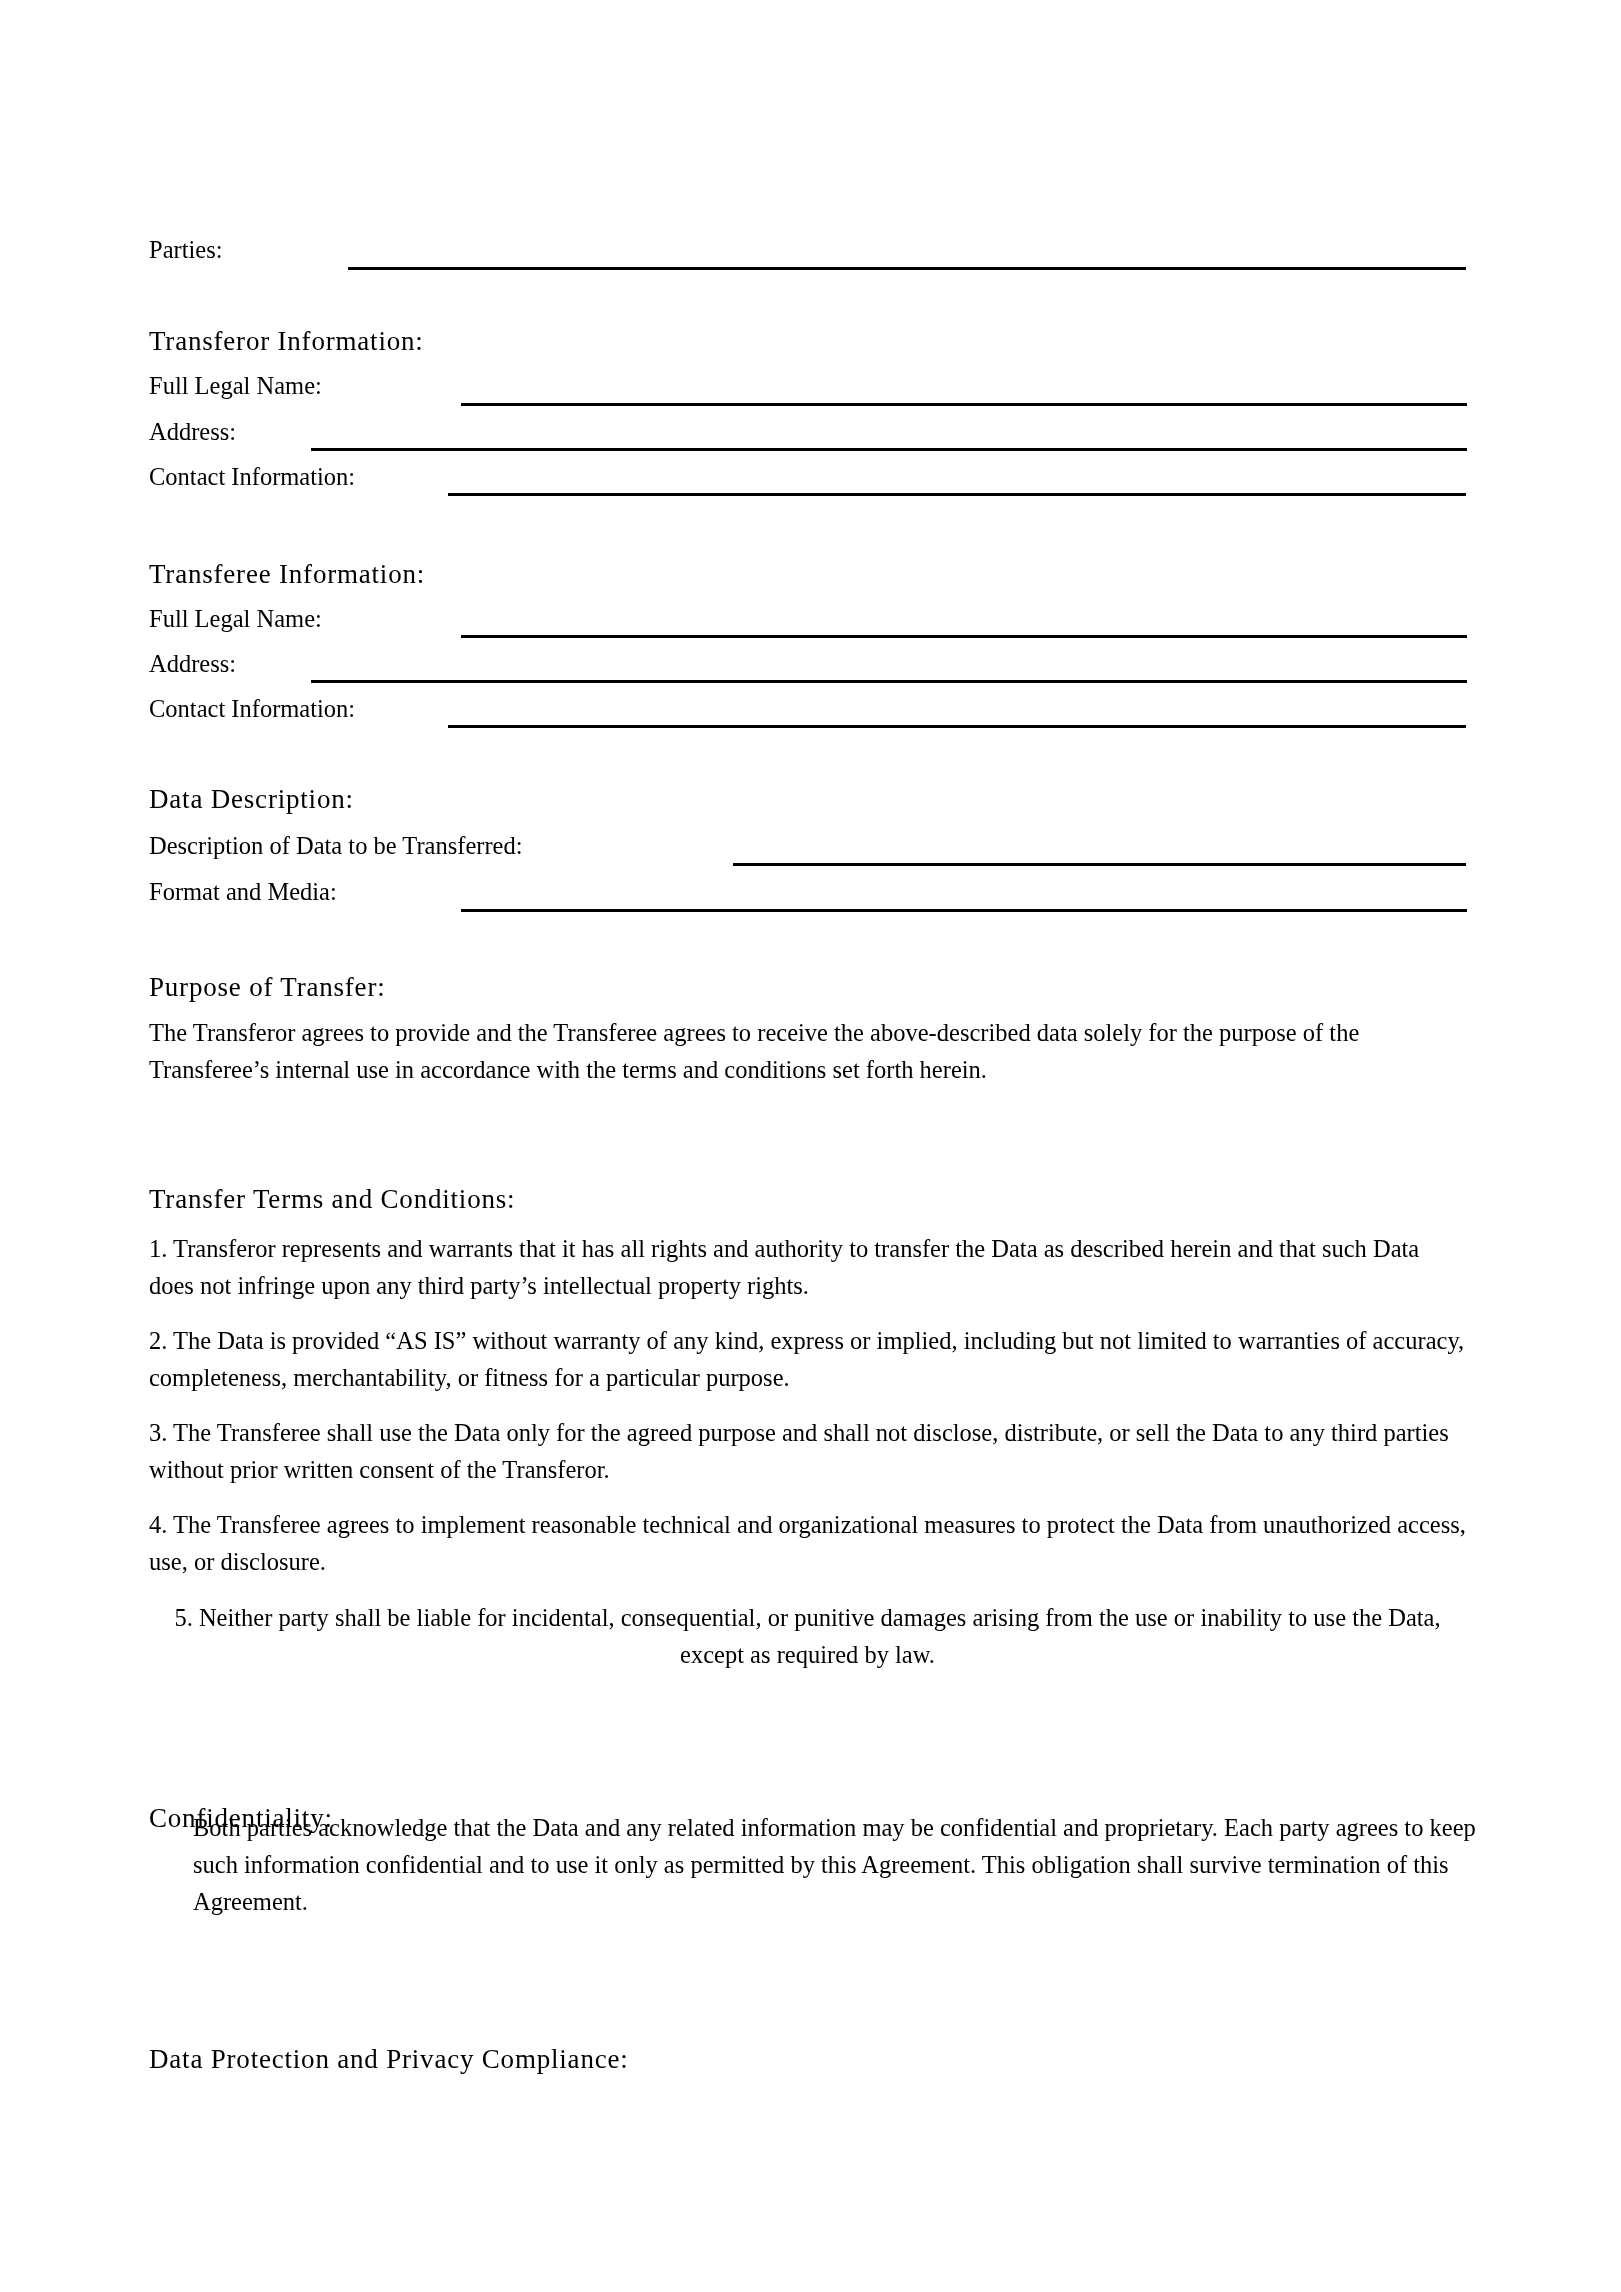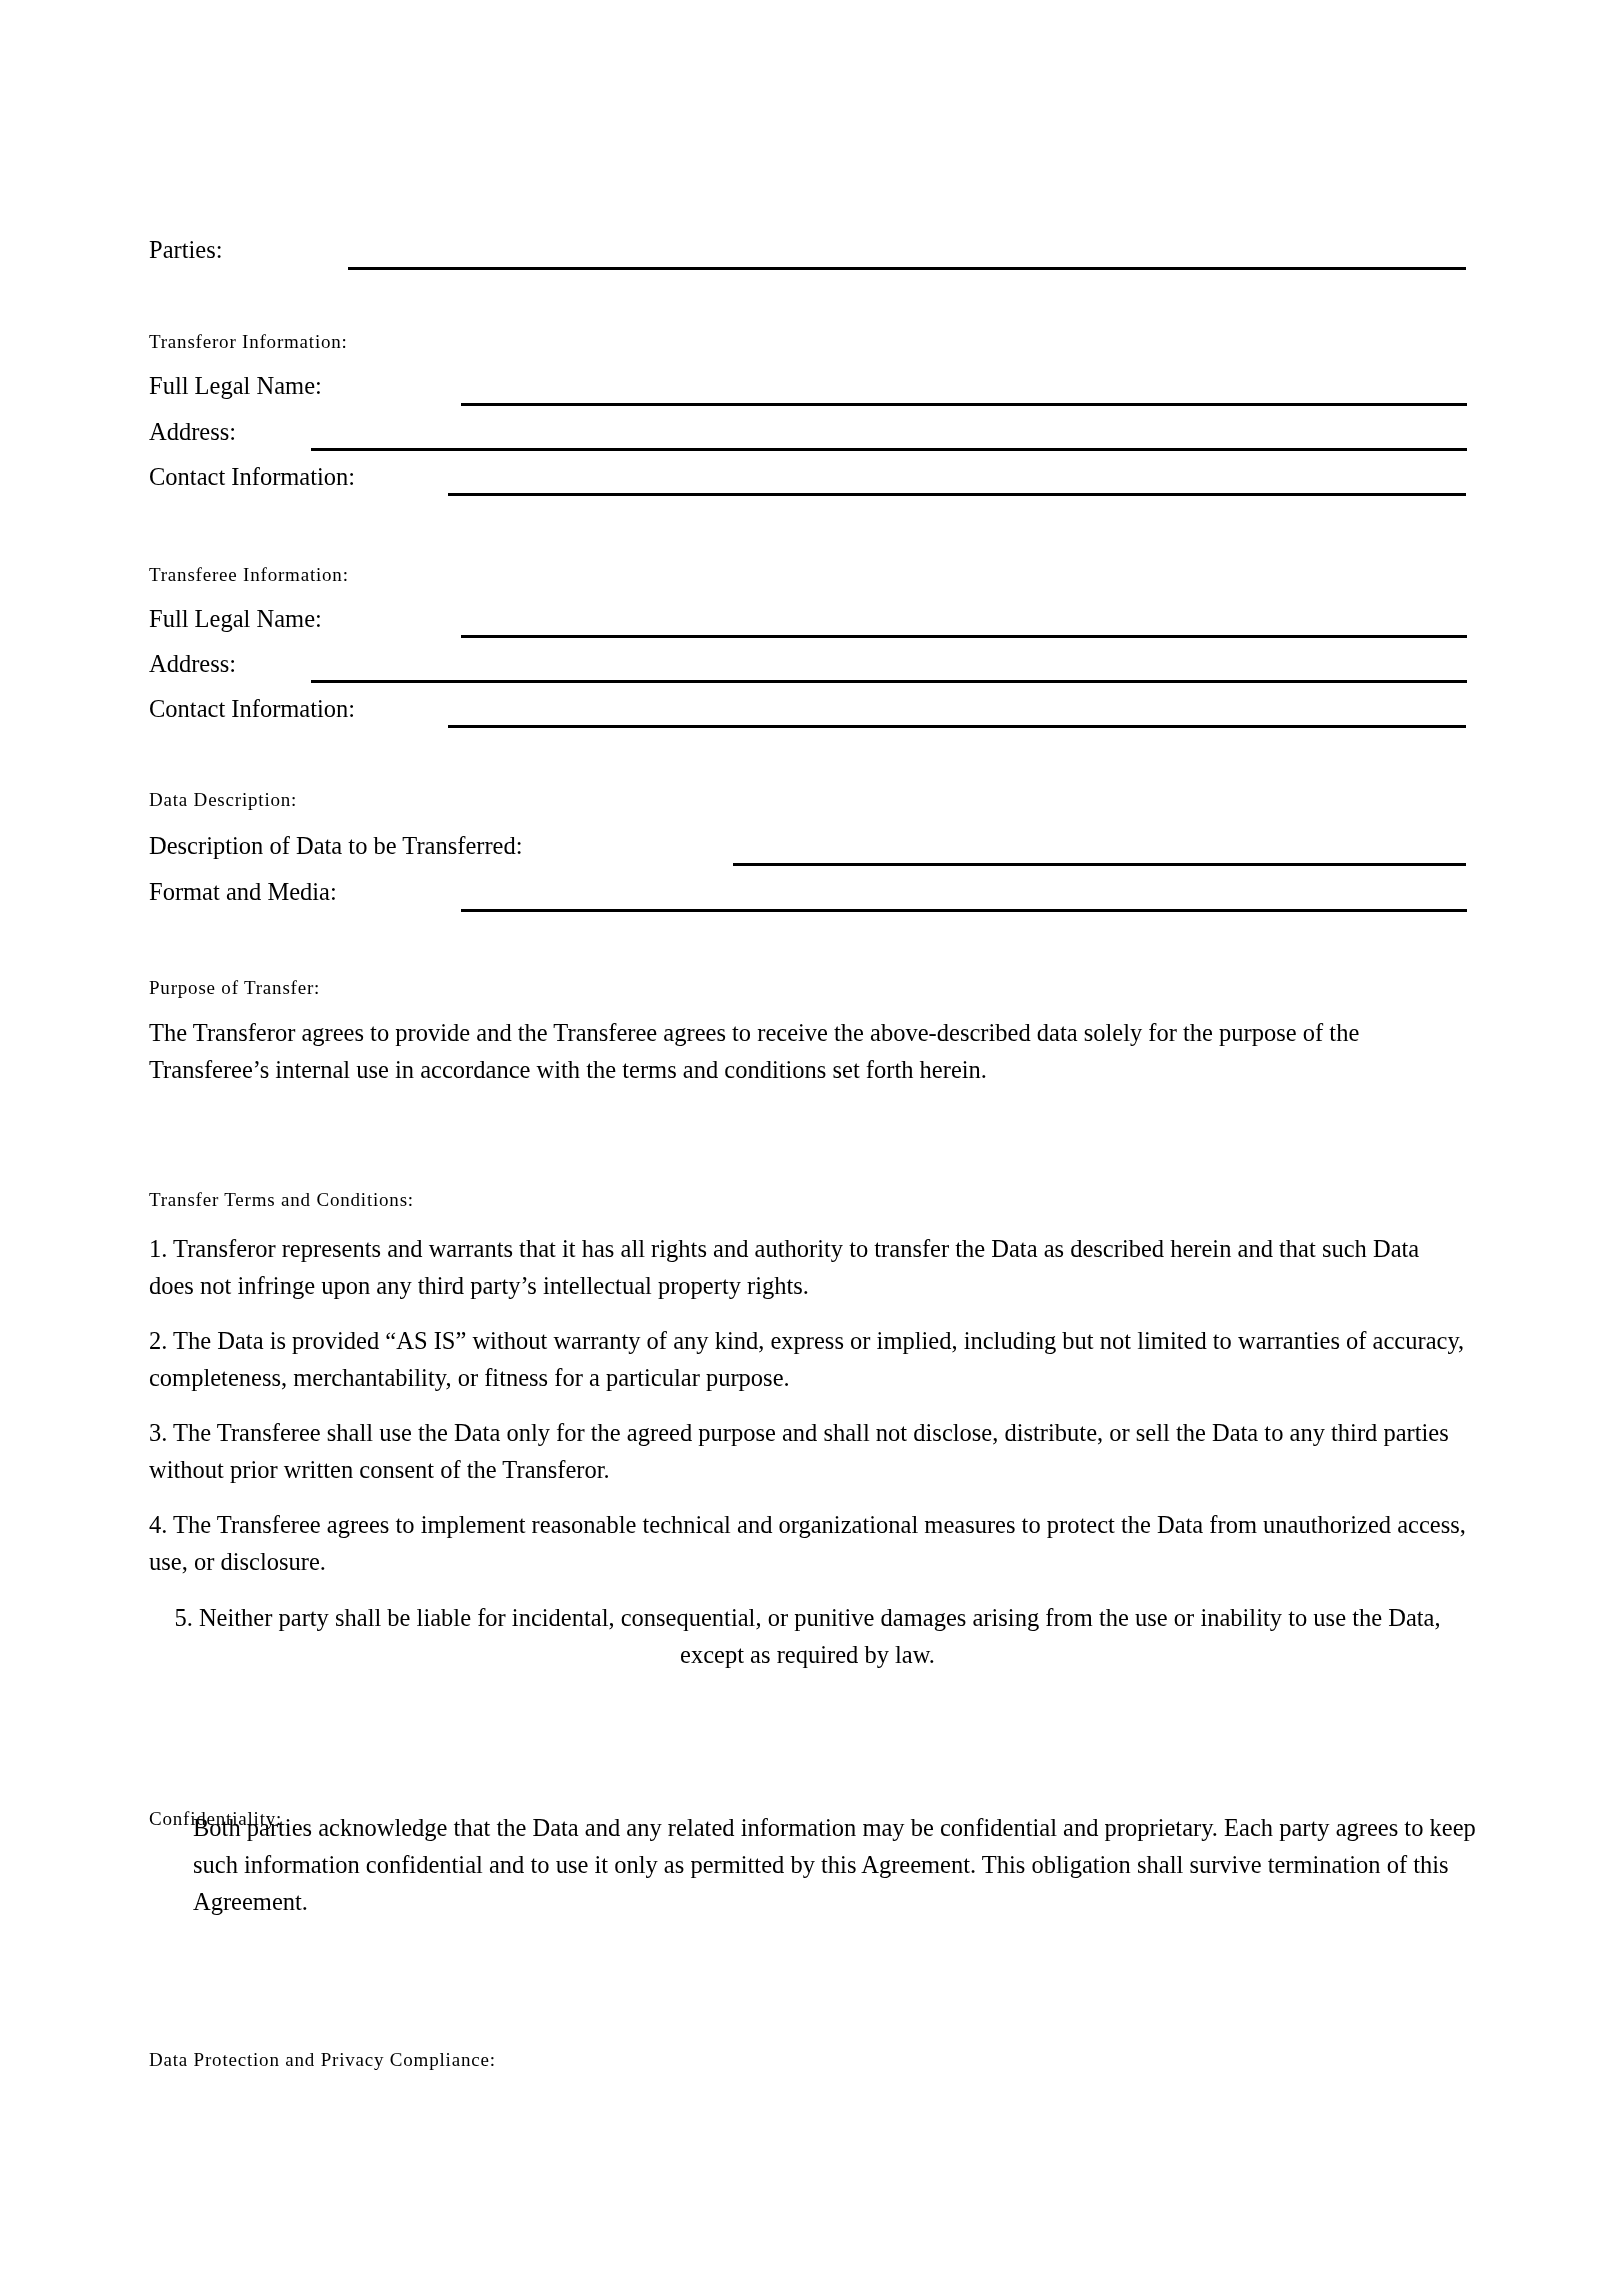--- a/index.html
+++ b/index.html
@@ -35,21 +35,21 @@
 
   
   .label {
     position: absolute;
     font-size: 24.5px;
     line-height: 31px;
     white-space: nowrap;
   }
   .section-head {
     position: absolute;
-    font-size: 19px;
+    font-size: 27px;
     line-height: 31px;
     letter-spacing: 0.8px;
     white-space: nowrap;
   }
 
   
   .rule {
     position: absolute;
     height: 2.9px;
     background: #000000;

